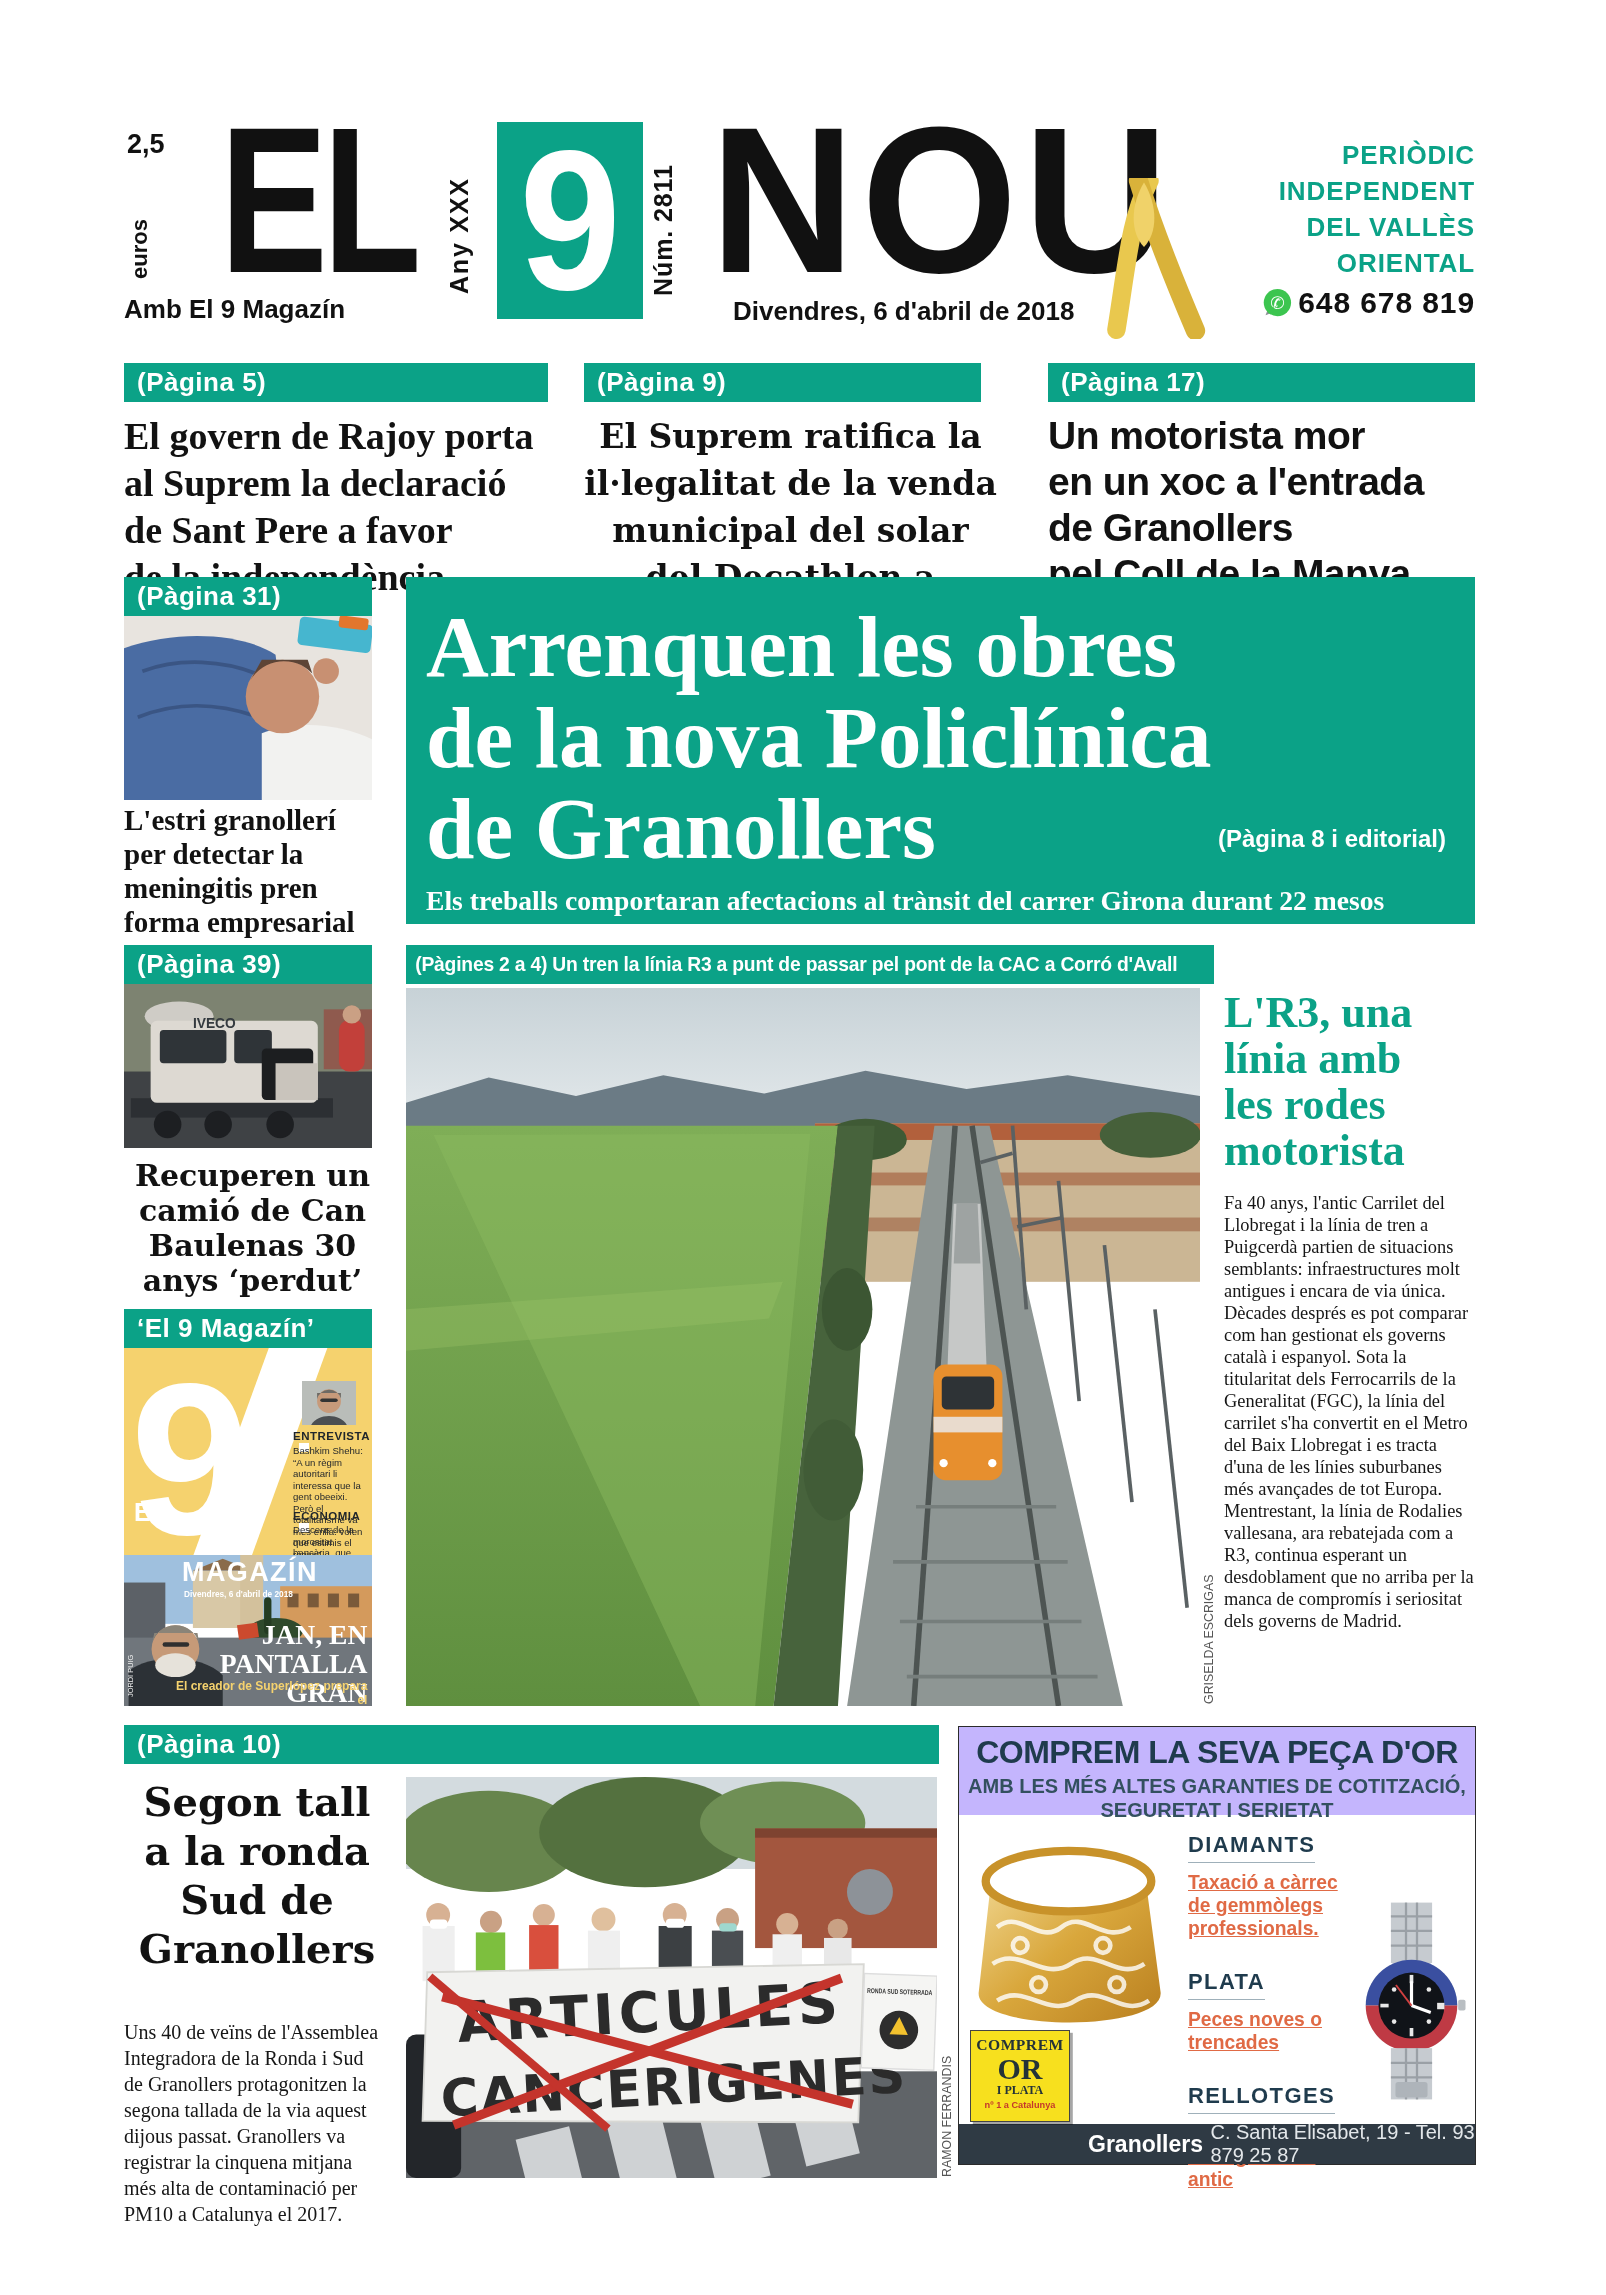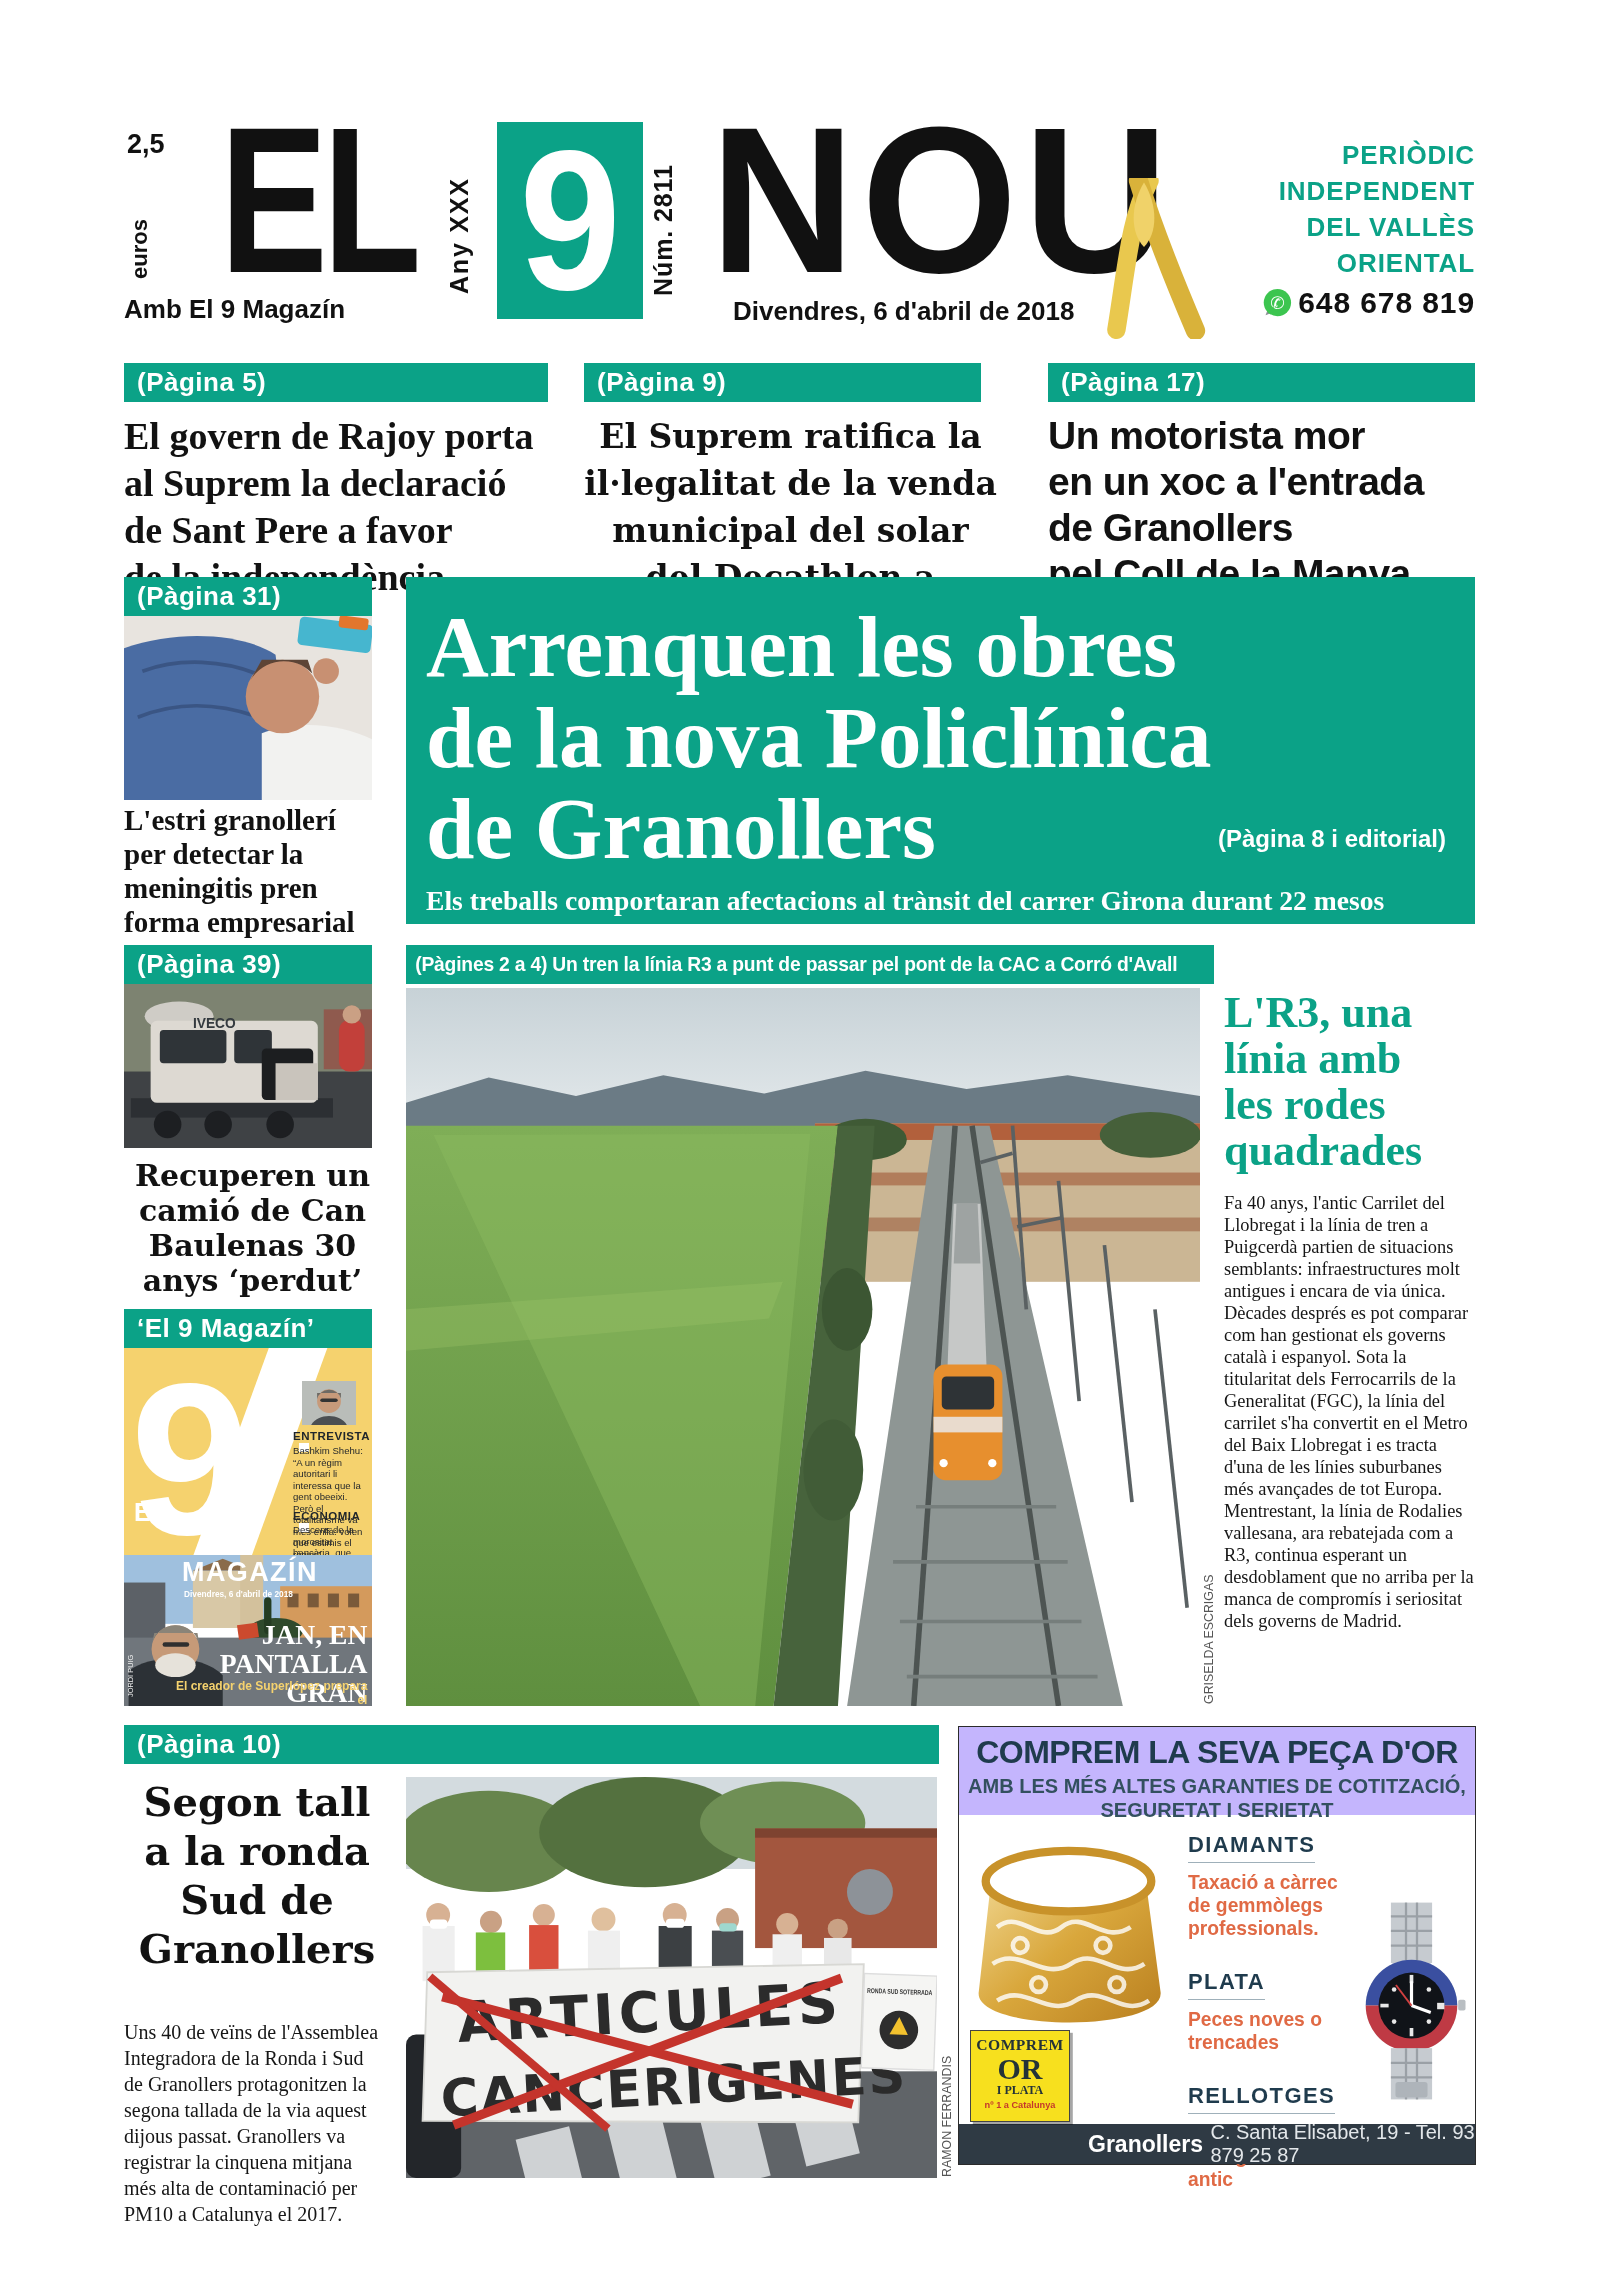--- a/index.html
+++ b/index.html
@@ -98,21 +98,21 @@
   .ad{left:958px;top:1726px;width:518px;height:439px;border:1.4px solid #2b2b2b;box-sizing:border-box;
       background:#fff;}
   .ad-head{position:absolute;left:0;top:0;width:100%;height:88px;background:#c4b5fd;
            text-align:center;box-sizing:border-box;padding-top:7.4px;}
   .ad-title{font-size:32px;font-weight:bold;color:#1f3b4d;letter-spacing:-0.5px;}
   .ad-sub{margin-top:2.8px;font-size:20px;line-height:24px;font-weight:bold;color:#33505f;}
   .ad-items{position:absolute;left:229px;top:105px;width:175px;}
   .ad-item{margin-bottom:29px;}
   .ad-item .lab{font-size:22px;font-weight:bold;color:#1f3b4d;letter-spacing:1.4px;
                 border-bottom:1.8px solid #9fb0ba;display:inline-block;padding-bottom:3.7px;}
-  .ad-item .txt{margin-top:8.3px;font-size:19.3px;line-height:23px;font-weight:bold;color:#e06a45;}
+  .ad-item .txt{margin-top:8.3px;font-size:19.3px;line-height:23px;font-weight:bold;color:#e06a45;text-decoration:underline;}
   .ad-bracelet{position:absolute;left:6.4px;top:99px;width:207px;height:216px;}
   .ad-watch{position:absolute;right:3.7px;top:175px;width:119px;height:198px;}
   .ad-logo{position:absolute;left:11px;top:303px;width:100px;height:92px;background:#f7e01e;
            border:1.4px solid #444;box-sizing:border-box;text-align:center;padding-top:4.6px;
            box-shadow:2.8px 2.8px 0 rgba(0,0,0,.35);z-index:3;}
   .ad-logo .l1{font-family:"Liberation Serif",serif;font-weight:bold;font-size:15.6px;color:#243338;letter-spacing:0.5px;}
   .ad-logo .l2{font-family:"Liberation Serif",serif;font-weight:bold;font-size:30px;line-height:29px;color:#243338;}
   .ad-logo .l3{font-family:"Liberation Serif",serif;font-weight:bold;font-size:12px;color:#243338;}
   .ad-logo .l4{margin-top:2.8px;font-size:9.2px;font-weight:bold;color:#c4372c;}
   .ad-foot{position:absolute;left:0;bottom:0;width:100%;height:40px;background:#2f3a44;
@@ -245,21 +245,21 @@
         <line x1="1430" y1="500" x2="1330" y2="520"></line>
     </g>
   </svg>
   <div class="abs vert credit-main">GRISELDA ESCRIGAS</div>
 
   <div class="abs r3">
     <div class="hl">
       <span>L'R3, una</span>
       <span>línia amb</span>
       <span>les rodes</span>
-      <span>quadrades</span>
+      <span>motorista</span>
     </div>
     <div class="body">Fa 40 anys, l'antic Carrilet del Llobregat i la línia de tren a Puigcerdà partien de situacions semblants: infraestructures molt antigues i encara de via única. Dècades després es pot comparar com han gestionat els governs català i espanyol. Sota la titularitat dels Ferrocarrils de la Generalitat (FGC), la línia del carrilet s'ha convertit en el Metro del Baix Llobregat i es tracta d'una de les línies suburbanes més avançades de tot Europa. Mentrestant, la línia de Rodalies vallesana, ara rebatejada com a R3, continua esperant un desdoblament que no arriba per la manca de compromís i seriositat dels governs de Madrid.</div>
   </div>
 
   <div class="abs bar lc-bar31">(Pàgina 31)</div>
   <svg class="abs photo-baby" viewBox="0 0 540 400" preserveAspectRatio="none">
     <rect width="540" height="400" fill="#e8e4df"></rect>
     <rect x="380" y="10" width="160" height="62" rx="10" fill="#46b6cf" transform="rotate(7 460 40)"></rect>
     <rect x="468" y="2" width="64" height="26" rx="6" fill="#e2762d" transform="rotate(7 500 15)"></rect>
     <path d="M0,70 C120,28 260,38 330,84 L368,400 L0,400 Z" fill="#4a6ca3"></path>

